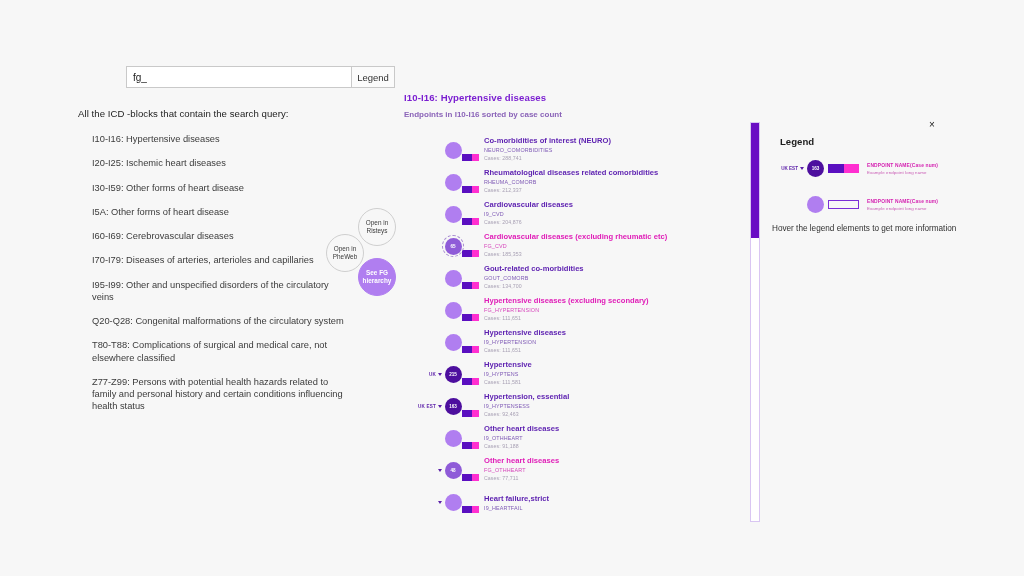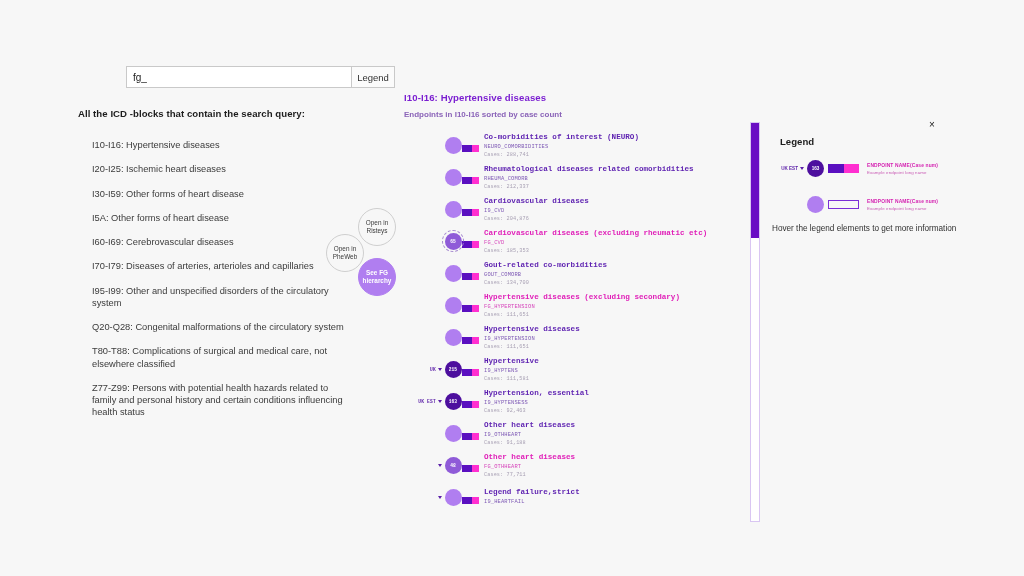--- a/index.html
+++ b/index.html
@@ -32,22 +32,22 @@
     font-family: "Liberation Sans", sans-serif;
     cursor: pointer; padding: 0;
     display: flex; align-items: center; justify-content: center;
   }
 
   .left-panel {
     position: absolute; left: 78px; top: 108px;
     width: 266px;
   }
   .left-title {
-    font-size: 9.6px; font-weight: bold; color: #1d1d1d;
-    margin-bottom: 20px; letter-spacing: 0.05px;
+    font-size: 9.6px; font-weight: normal; color: #1d1d1d;
+    margin-bottom: 14px; letter-spacing: 0.05px;
   }
   .icd-list { padding-left: 14px; }
   .icd-item {
     font-size: 9.3px; color: #3b3b3b; line-height: 1.32;
     margin-bottom: 12px; cursor: pointer;
   }
 
   .back-btn {
     position: absolute; left: 90px; top: 482px;
     width: 234px; height: 15px;
@@ -85,24 +85,23 @@
   .center-title {
     font-size: 9.6px; font-weight: bold; color: #7b1fd1;
     letter-spacing: 0.1px;
   }
   .center-sub {
     font-size: 8px; color: #8a63b8; margin-top: 7px; margin-bottom: 10px; font-weight: bold;
   }
 
   .ep-row {
     position: relative;
-    display: flex; align-items: center;
+    display: flex; align-items: flex-end;
     height: 32px; margin-bottom: 0px;
     cursor: pointer;
-    font-family: Liberation Mono, monospace;
   }
   .ep-gutter {
     width: 38px; flex: 0 0 38px;
     display: flex; align-items: center; justify-content: flex-end;
     height: 22px; gap: 2px;
   }
   .gutter-label {
     font-size: 4.6px; color: #5b1fa8; font-weight: bold;
     letter-spacing: 0.2px; white-space: nowrap;
   }
@@ -227,21 +226,21 @@
 
   <div class="left-panel">
     <div class="left-title">All the ICD -blocks that contain the search query:</div>
     <div class="icd-list" id="icd-list">
         <div class="icd-item">I10-I16: Hypertensive diseases</div>
         <div class="icd-item">I20-I25: Ischemic heart diseases</div>
         <div class="icd-item">I30-I59: Other forms of heart disease</div>
         <div class="icd-item">I5A: Other forms of heart disease</div>
         <div class="icd-item">I60-I69: Cerebrovascular diseases</div>
         <div class="icd-item">I70-I79: Diseases of arteries, arterioles and capillaries</div>
-        <div class="icd-item">I95-I99: Other and unspecified disorders of the circulatory system</div>
+        <div class="icd-item">I95-I99: Other and unspecified disorders of the circulatory veins</div>
         <div class="icd-item">Q20-Q28: Congenital malformations of the circulatory system</div>
         <div class="icd-item">T80-T88: Complications of surgical and medical care, not elsewhere classified</div>
         <div class="icd-item">Z77-Z99: Persons with potential health hazards related to family and personal history and certain conditions influencing health status</div>
       </div>
   </div>
 
 
   <div class="bubble outline" id="bubble-risteys">Open in Risteys</div>
   <div class="bubble outline" id="bubble-pheweb">Open in PheWeb</div>
   <div class="bubble filled" id="bubble-fg">See FG hierarchy</div>
@@ -428,21 +427,21 @@
             <span class="gutter-arrow"></span>
           </div>
           <div class="ep-circle-wrap">
             <div class="ep-circle "></div>
           </div>
           <div class="ep-bar">
             <span class="bar-dark" style="width: 10px;"></span>
             <span class="bar-pink" style="width: 7px;"></span>
           </div>
           <div class="ep-text">
-            <div class="ep-name">Legend failure,strict</div>
+            <div class="ep-name">Heart failure,strict</div>
             <div class="ep-code">I9_HEARTFAIL</div>
             <div class="ep-cases"></div>
           </div>
         </div>
       </div>
   </div>
 
   <div class="legend-panel">
 
     <div class="legend-scrollbar">

